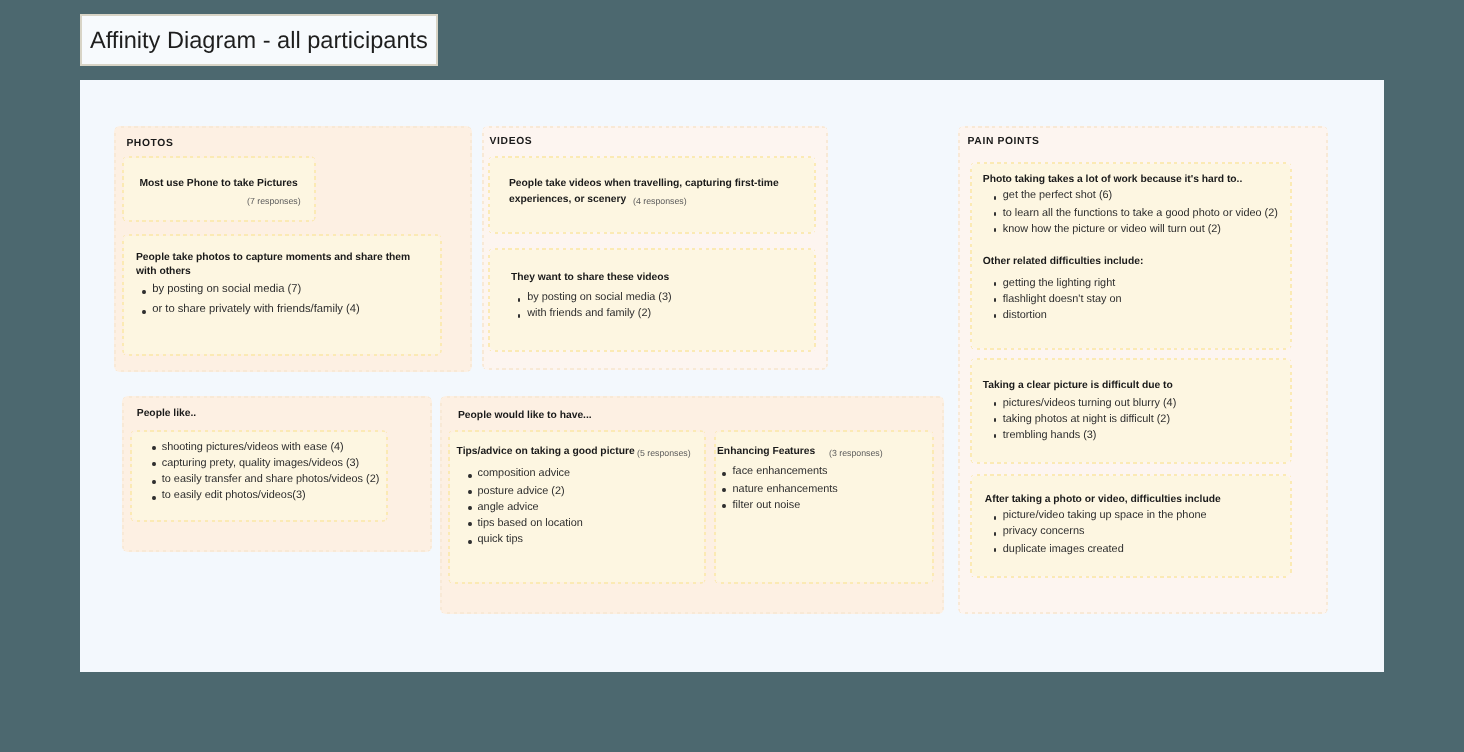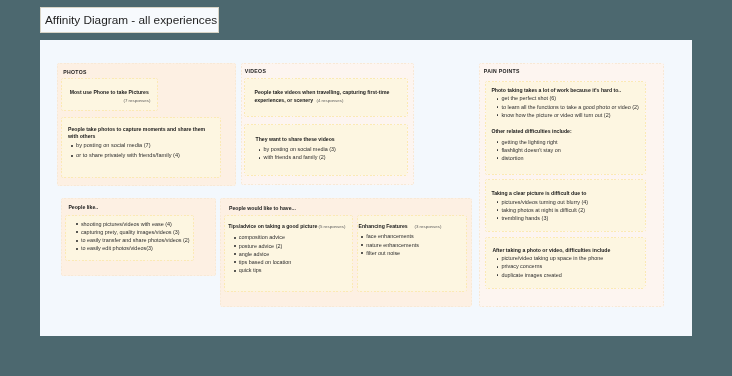--- a/index.html
+++ b/index.html
@@ -40,21 +40,21 @@
   ul.tight li{line-height:8.4px;}
   ul.tight li:before{top:3.5px;}
   ul.pp li{line-height:8.2px;}
   ul.w56 li{font-size:5.62px;}
   ul.pp li:before{top:3.4px;}
 </style>
 </head>
 <body>
 
 <div class="title-box">
-  <span class="t">Affinity Diagram - all experiences</span>
+  <span class="t">Affinity Diagram - all participants</span>
 </div>
 
 <div class="canvas">
 
   <div class="group g-warm" style="left:16.5px;top:23px;width:179px;height:122.5px;">
     <div class="g-label" style="left:5.7px;top:4.7px;">PHOTOS</div>
 
     <div class="card" style="left:3.5px;top:14px;width:97px;height:32.5px;">
       <div class="ct" style="left:7.7px;top:10.4px;white-space:nowrap;">Most use Phone to take Pictures</div>
       <div class="resp" style="left:61.5px;top:18.8px;">(7 responses)</div>

